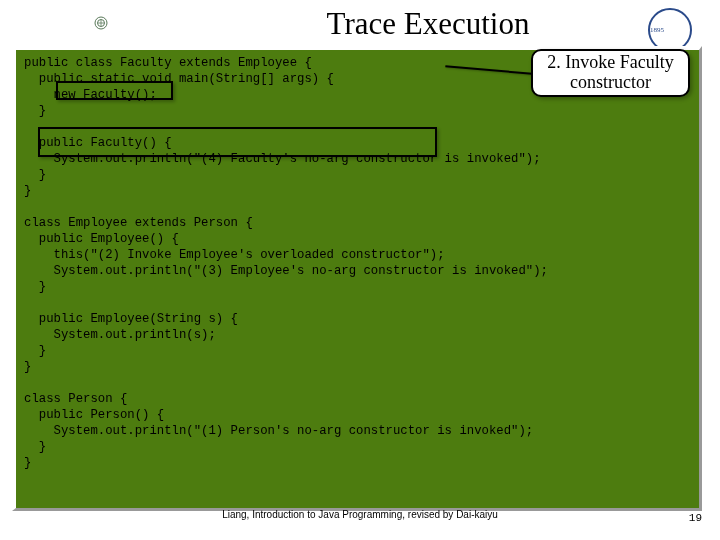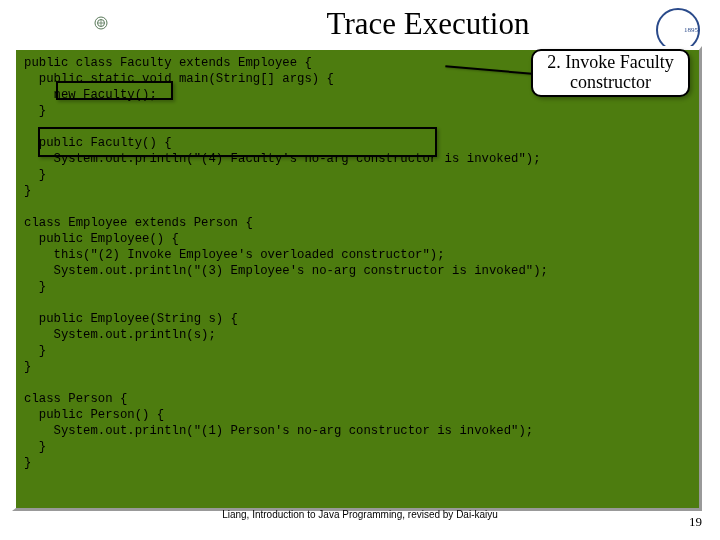--- a/index.html
+++ b/index.html
@@ -81,48 +81,48 @@
     width: 90px;
     top: 73px;
     right: 185px;
     transform-origin: right center;
     transform: rotate(5deg);
     box-shadow: 1px 1px 2px rgba(0,0,0,0.25);
   }
   .logo {
     position: absolute;
     top: 8px;
-    right: 20px;
+    right: 28px;
     width: 40px;
     height: 40px;
     border: 2px solid #2a4a8a;
     border-radius: 50%;
     font-size: 7px;
     color: #2a4a8a;
     display: flex;
     align-items: center;
-    justify-content: flex-end;
+    justify-content: flex-start;
     text-align: center;
     line-height: 1;
   }
   .footer {
     position: absolute;
     bottom: 20px;
     width: 100%;
     text-align: center;
     font-size: 10px;
     font-family: Arial, sans-serif;
     color: #000;
   }
   .page-num {
     position: absolute;
-    bottom: 10px;
+    bottom: 16px;
     right: 18px;
-    font-size: 13px;
-    font-family: Liberation Serif, serif;
+    font-size: 11px;
+    font-family: Liberation Mono, monospace;
   }
   .bullet {
     position: absolute;
     left: 94px;
     top: 16px;
     width: 14px;
     height: 14px;
   }
   .bullet circle.outer { fill: none; stroke: #5a7a5a; stroke-width: 1; }
   .bullet circle.inner { fill: none; stroke: #5a7a5a; stroke-width: 1; }

